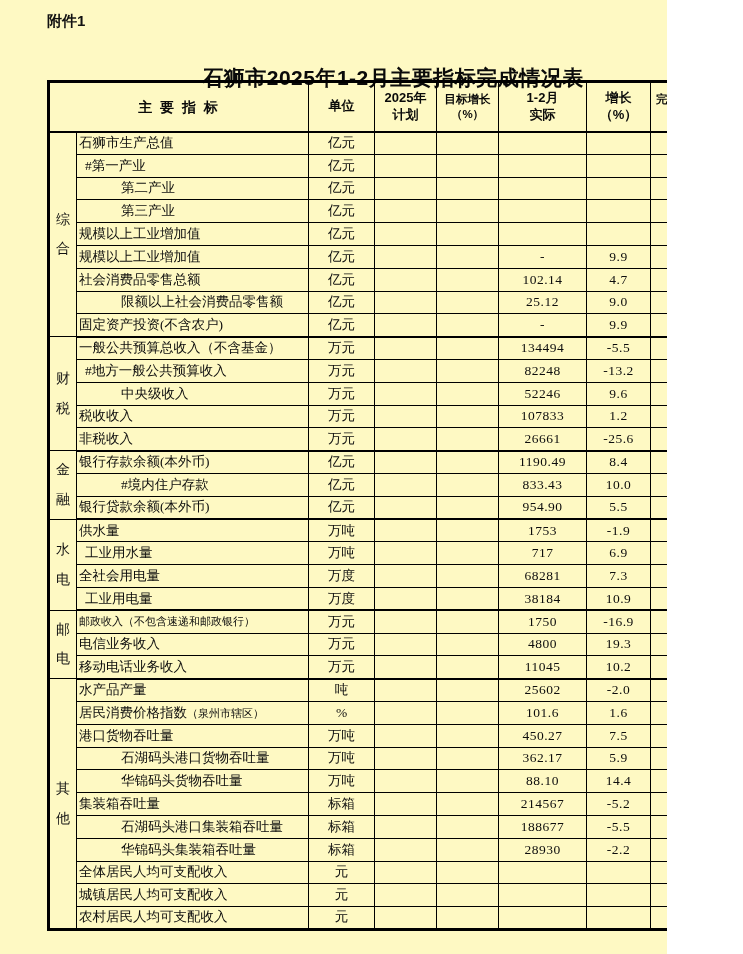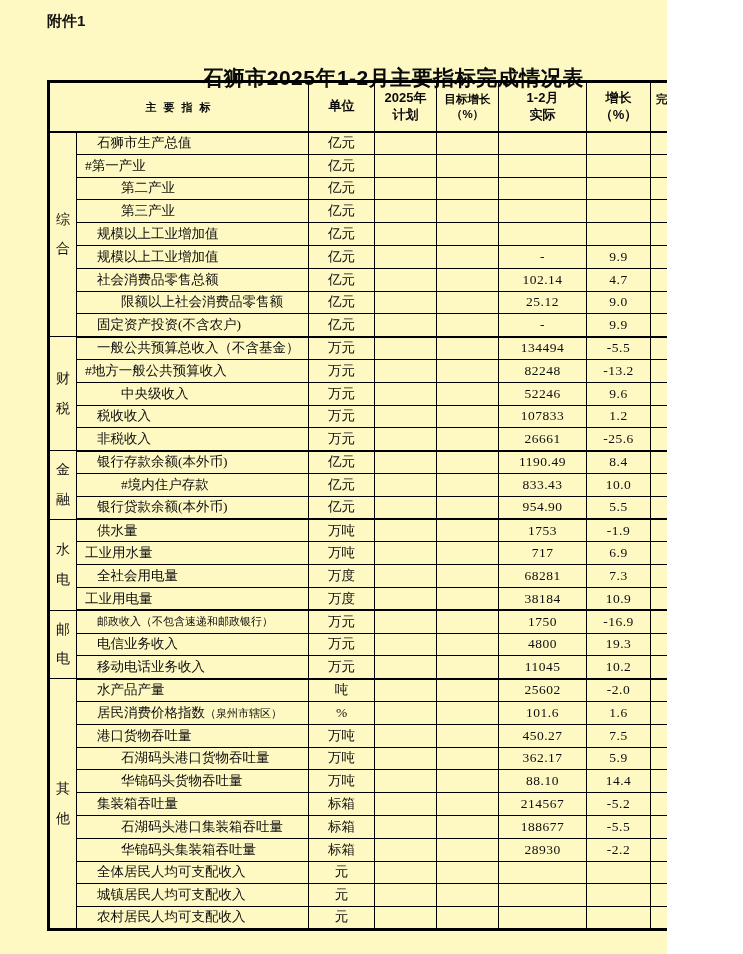--- a/index.html
+++ b/index.html
@@ -55,36 +55,36 @@
     height: 50px;
     border-bottom: 2px solid #000;
     font-family: "Liberation Sans", "DejaVu Sans", sans-serif;
     font-weight: bold;
     font-size: 13px;
     line-height: 1.3;
     white-space: pre-line;
     text-align: center;
     color: #0a0a0a;
   }
-  thead th.h-indicator { font-size: 11px; letter-spacing: 2px; }
+  thead th.h-indicator { font-size: 14px; letter-spacing: 2px; }
   thead th.h-small { font-size: 11.5px; }
   tbody tr { height: 22.8px; }
   tr.group-end td { border-bottom: 2.5px solid #000; }
   td.group {
     text-align: center;
     font-size: 14px;
     line-height: 2.1;
     white-space: pre-line;
     font-family: "Liberation Serif", "DejaVu Serif", serif;
     color: #111;
   }
   td.label {
     text-align: left;
     font-size: 13.5px;
-    padding-left: 20px;
+    padding-left: 2px;
     white-space: nowrap;
     color: #0d0d0d;
   }
   td.label.indent-1 { padding-left: 8px; }
   td.label.indent-2 { padding-left: 44px; }
   td.label.small-label { font-size: 11px; }
   .small-suffix { font-size: 11px; }
   td.unit {
     text-align: center;
     font-size: 13.5px;

